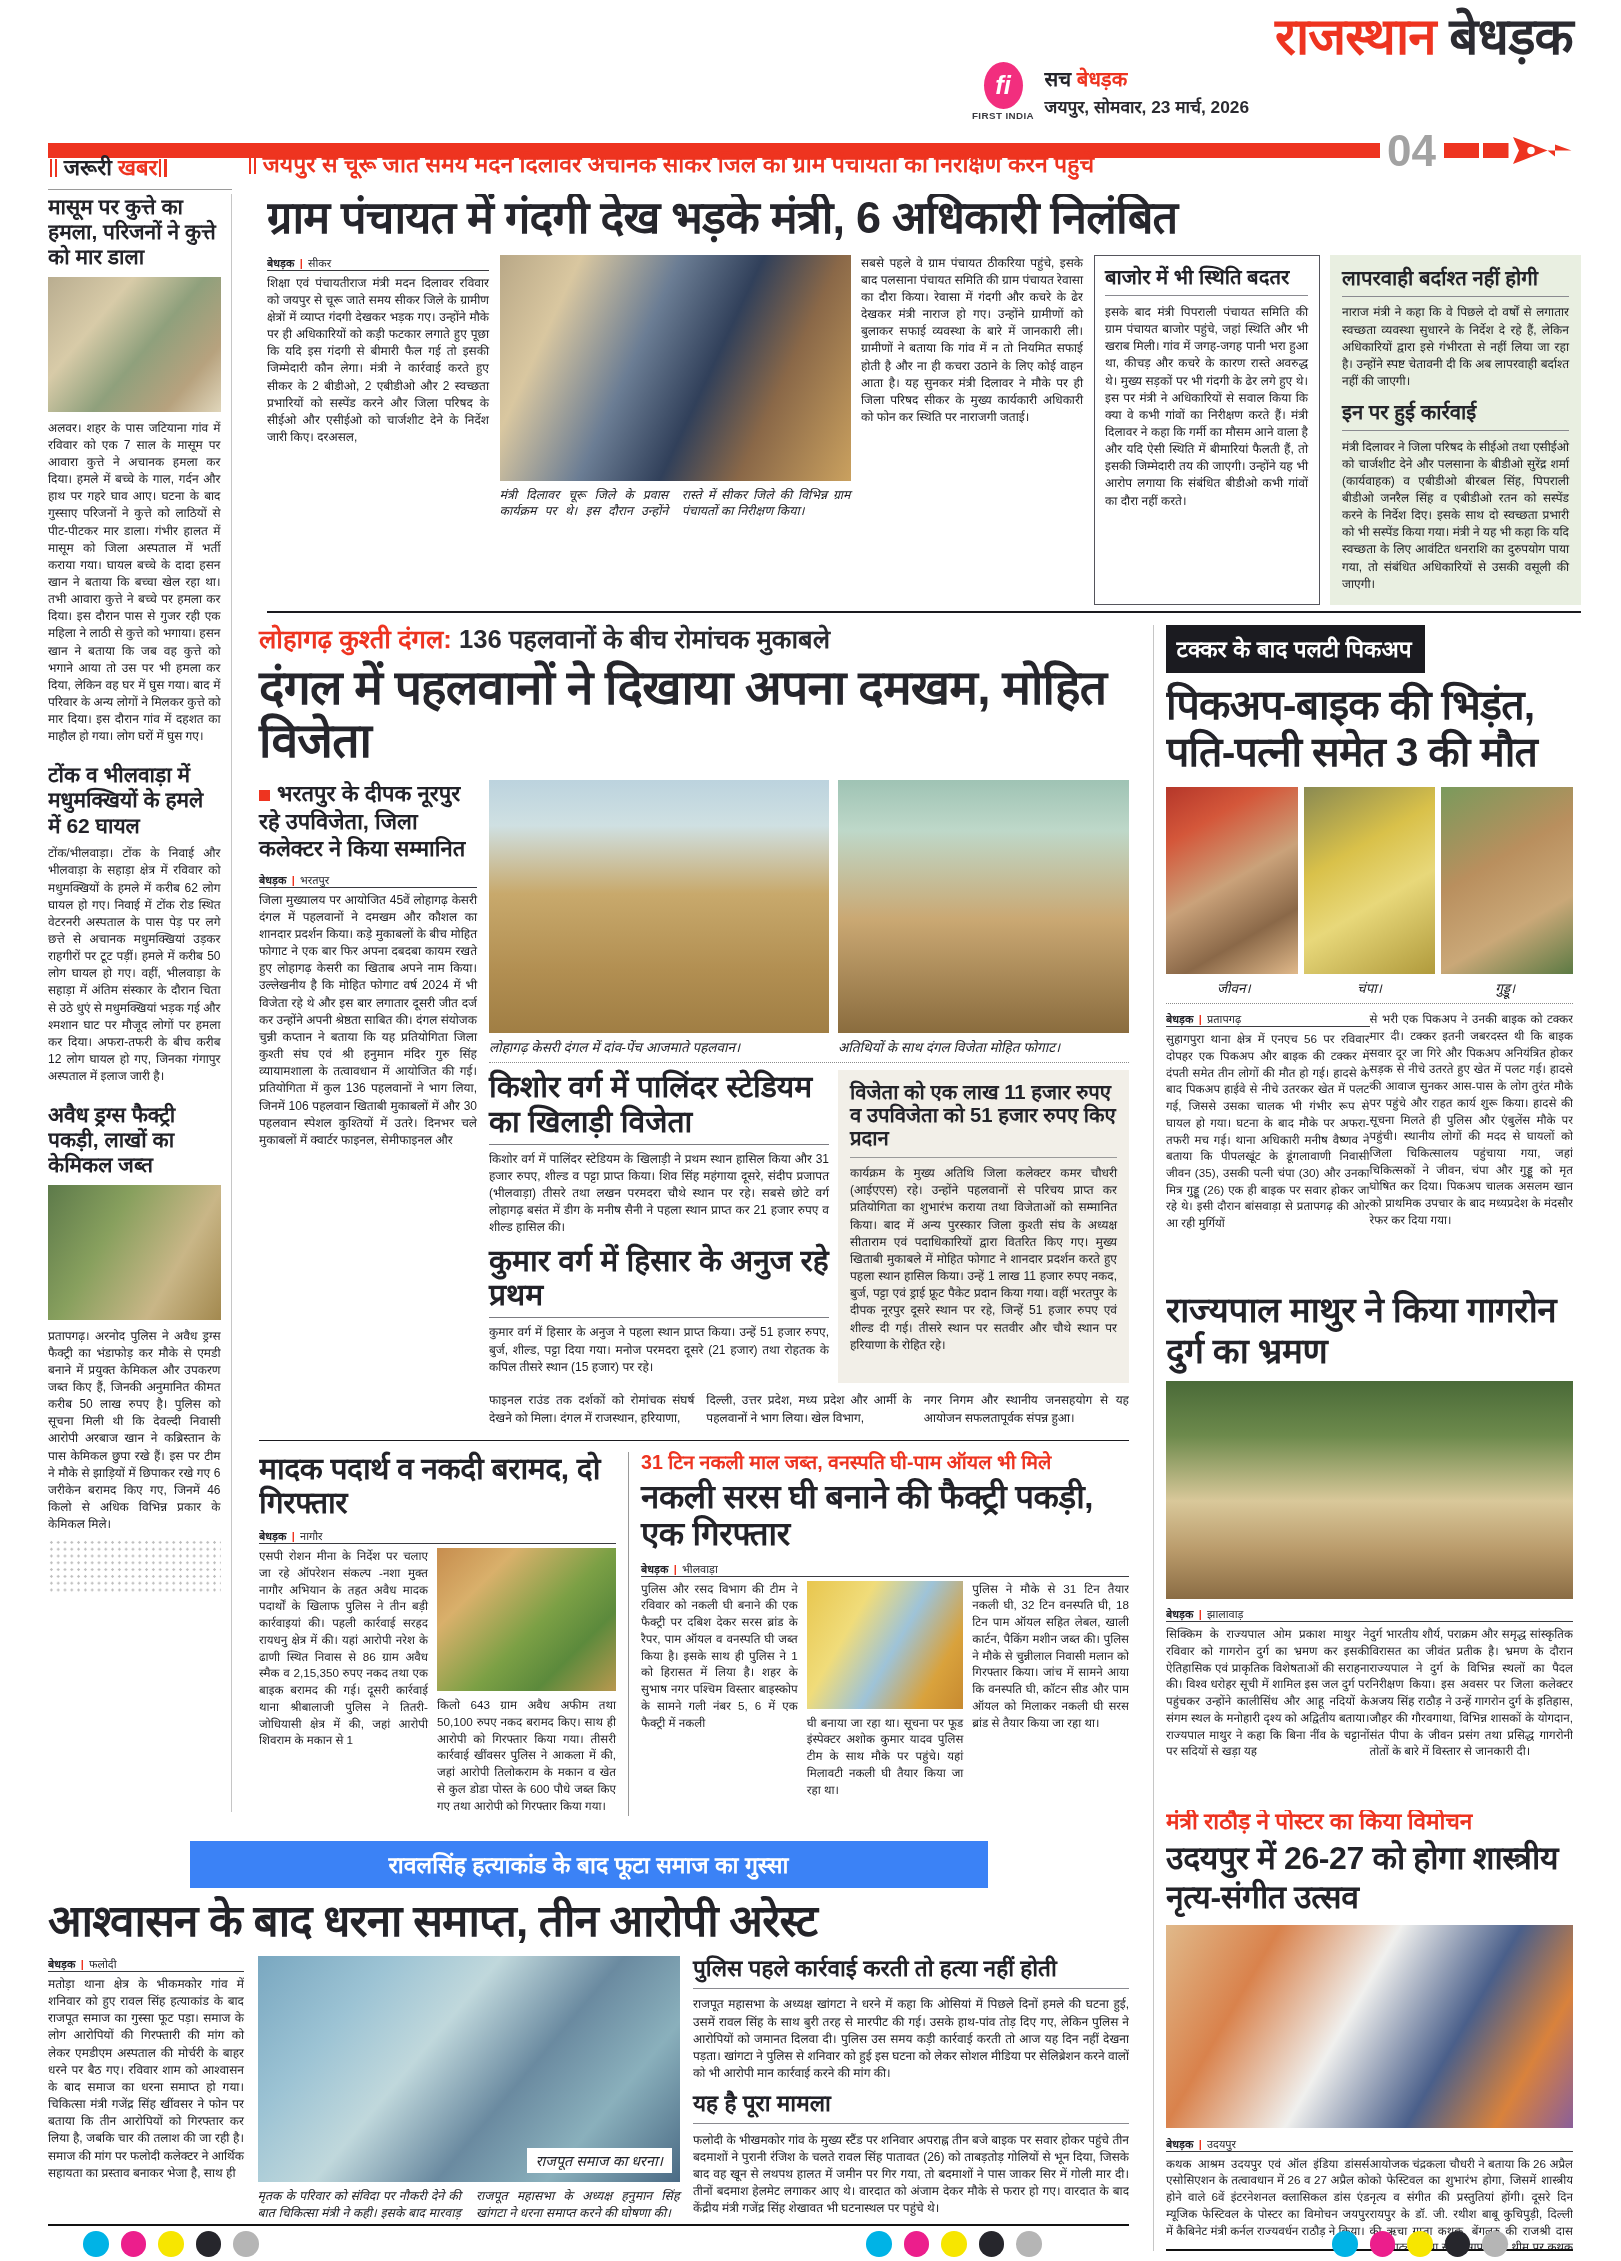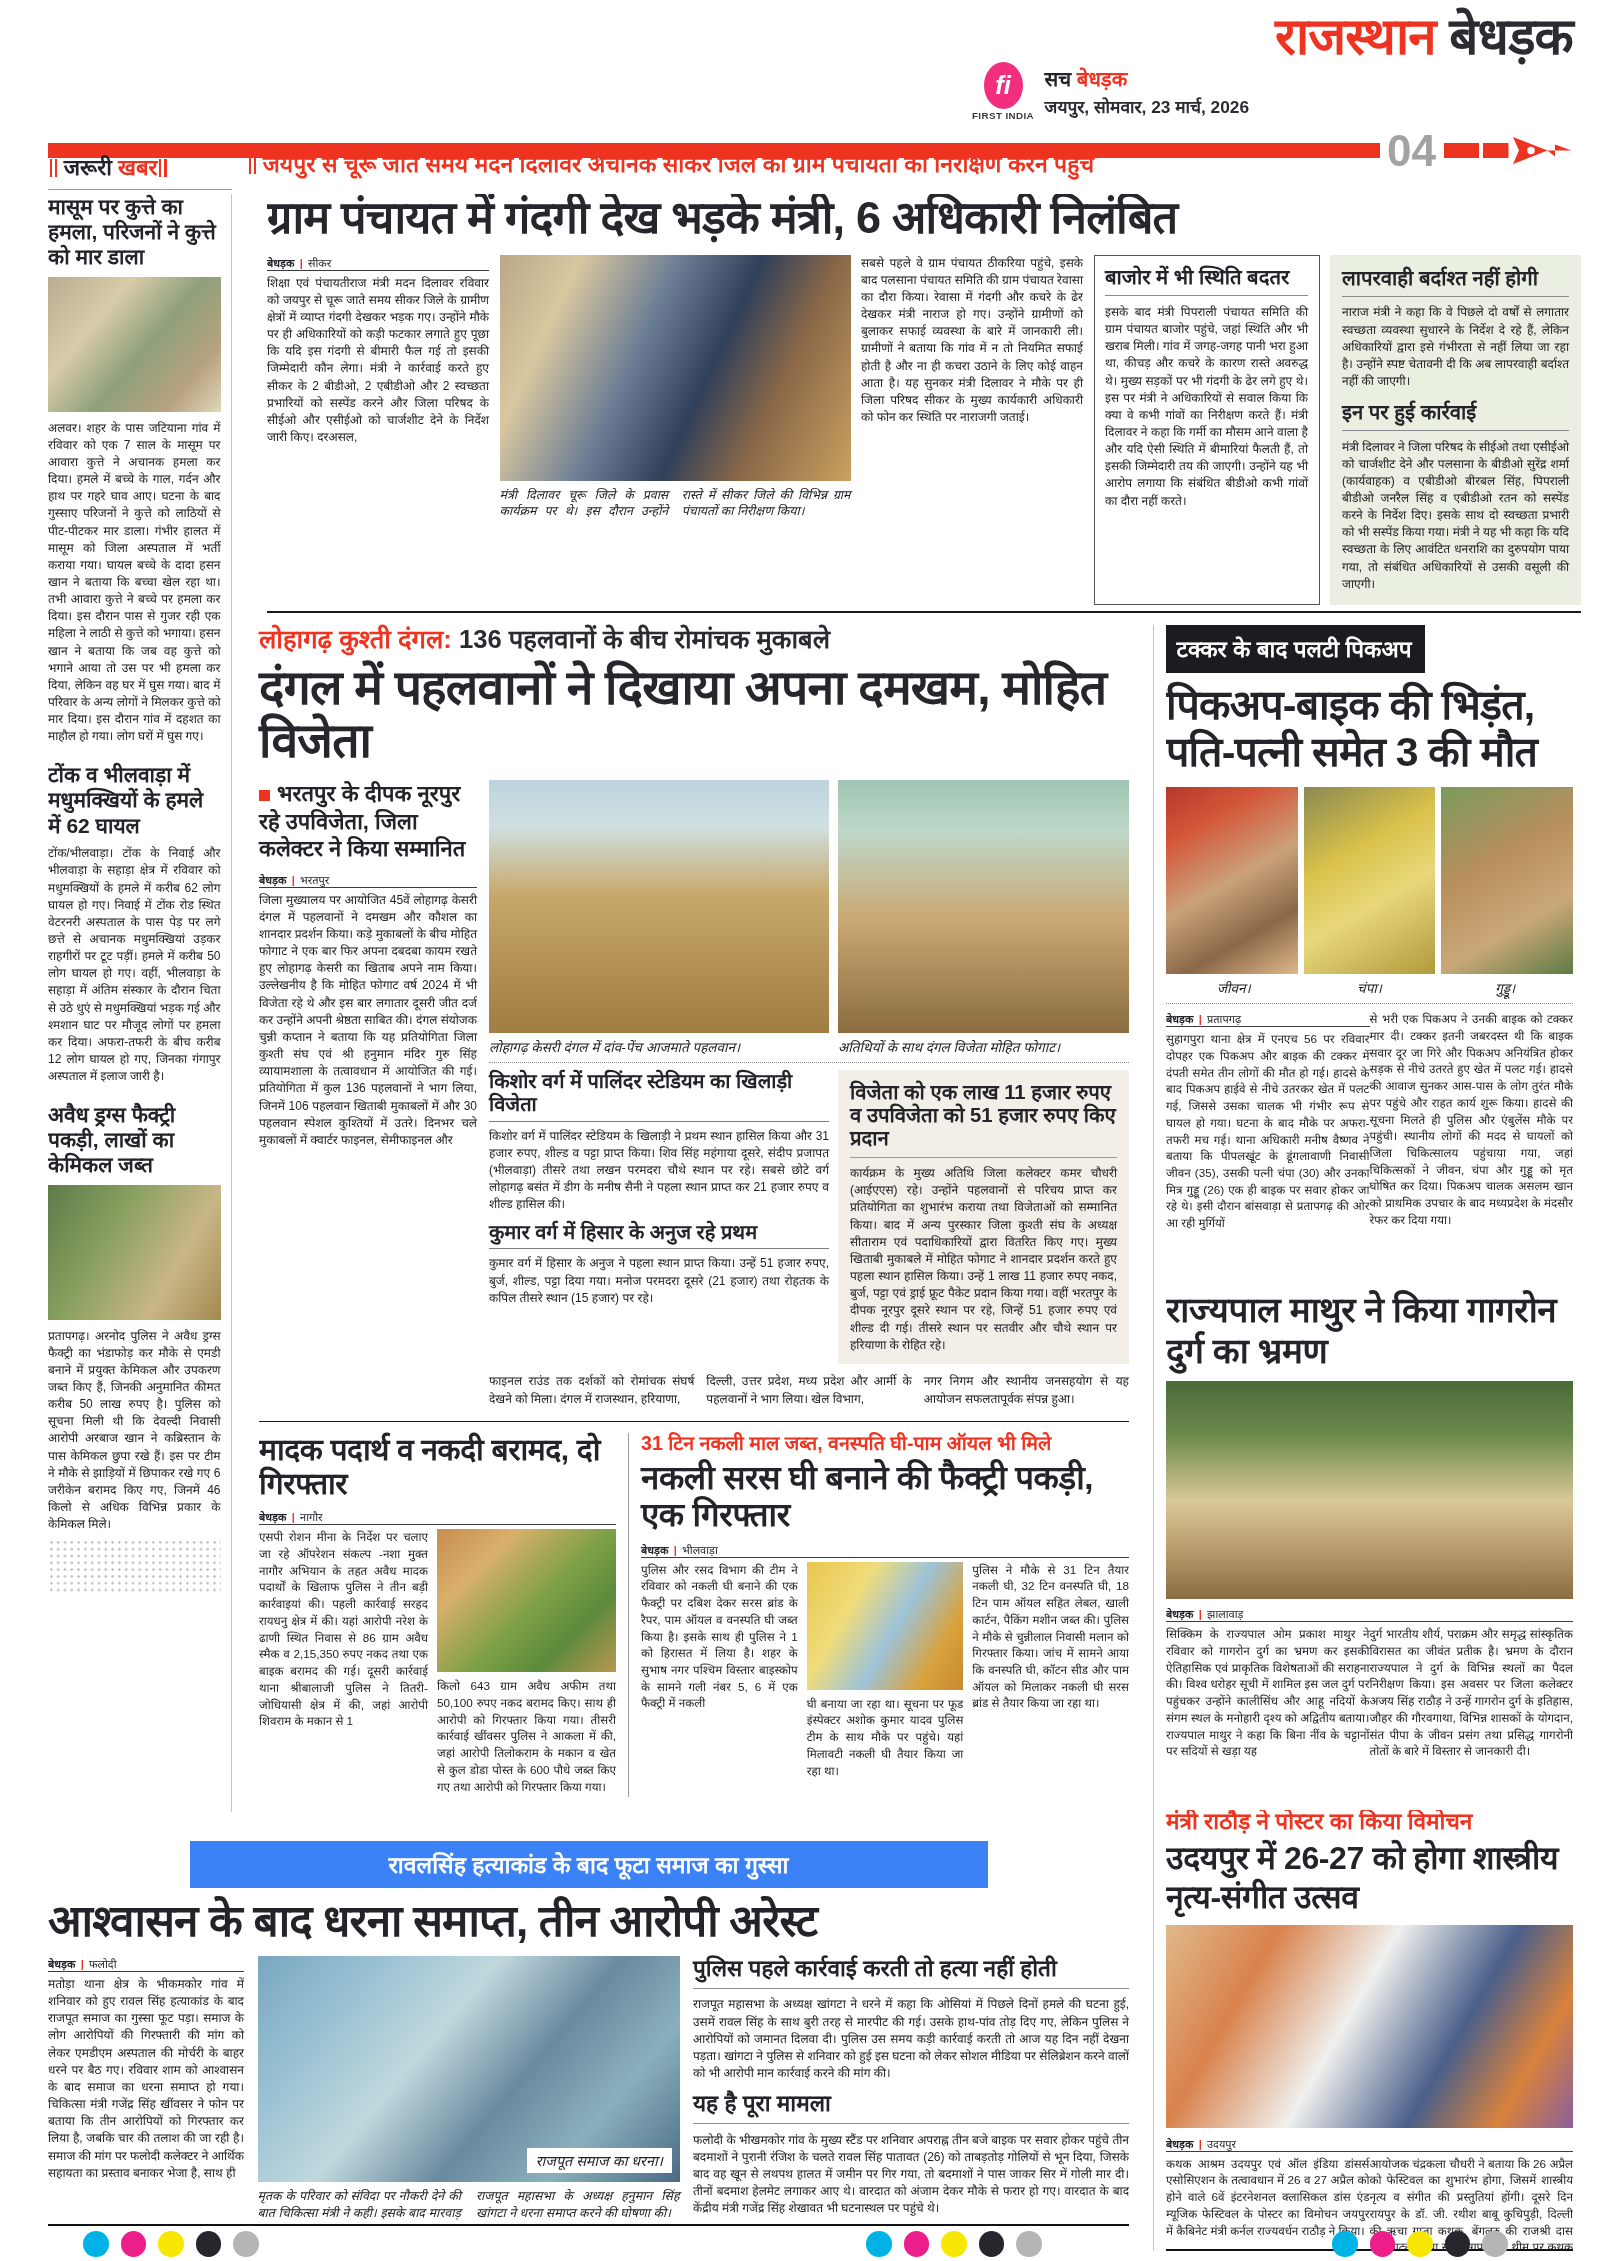--- a/index.html
+++ b/index.html
@@ -78,21 +78,21 @@
   .redsq { display:inline-block; width:11.3px; height:11.3px; background:#ee3420; margin-right:6.8px; }
   .w-colB { flex:1; }
   .w-photos { display:flex; gap:9px; }
   .ph-wrestle1 { width:340px; flex:0 0 340px; height:253px; background:linear-gradient(180deg,#bcd3de 0%,#cfe0e2 18%,#c8a96c 45%,#b28f52 75%,#a07e44 100%); }
   .ph-wrestle2 { flex:1; height:253px; background:linear-gradient(180deg,#9fc3b4 0%,#bed8c9 20%,#caa873 55%,#8a6c3e 100%); }
   .w-caps { display:flex; gap:9px; margin-top:4.5px; border-bottom:0.8px dotted #8a8a8a; padding-bottom:6px; }
   .w-caps .c1 { width:340px; flex:0 0 340px; }
   .w-caps .c2 { flex:1; }
   .w-subrow { display:flex; gap:9px; margin-top:7.5px; }
   .w-substories { width:340px; flex:0 0 340px; }
-  .substory-title { font-size:20px; font-weight:bold; line-height:1.15; border-bottom:1.5px solid #7c7c82; padding-bottom:4.5px; margin-bottom:6px; }
+  .substory-title { font-size:30px; font-weight:bold; line-height:1.15; border-bottom:1.5px solid #7c7c82; padding-bottom:4.5px; margin-bottom:6px; }
   .w-substories p { margin-bottom:7.5px; }
   .prizebox { flex:1; background:#f2efe8; padding:10.5px 12px; }
   .prizebox .boxtitle { border-bottom-color:#9a9a9a; }
   .w-cont { display:flex; gap:12px; margin-top:9px; margin-left:230px; }
   .w-cont p { flex:1; }
 
   .lower-row { display:flex; margin-top:13.5px; border-top:1.5px solid #1a1a1f; padding-top:10.5px; height:376px; overflow:hidden; }
   .drugs { width:370px; flex:0 0 370px; padding-right:12px; border-right:0.8px solid #9a9a9a; }
   .drugs h2 { font-size:30px; font-weight:bold; line-height:1.15; margin-bottom:7.5px; letter-spacing:-0.4px; }
   .d-row { display:flex; gap:9px; }

